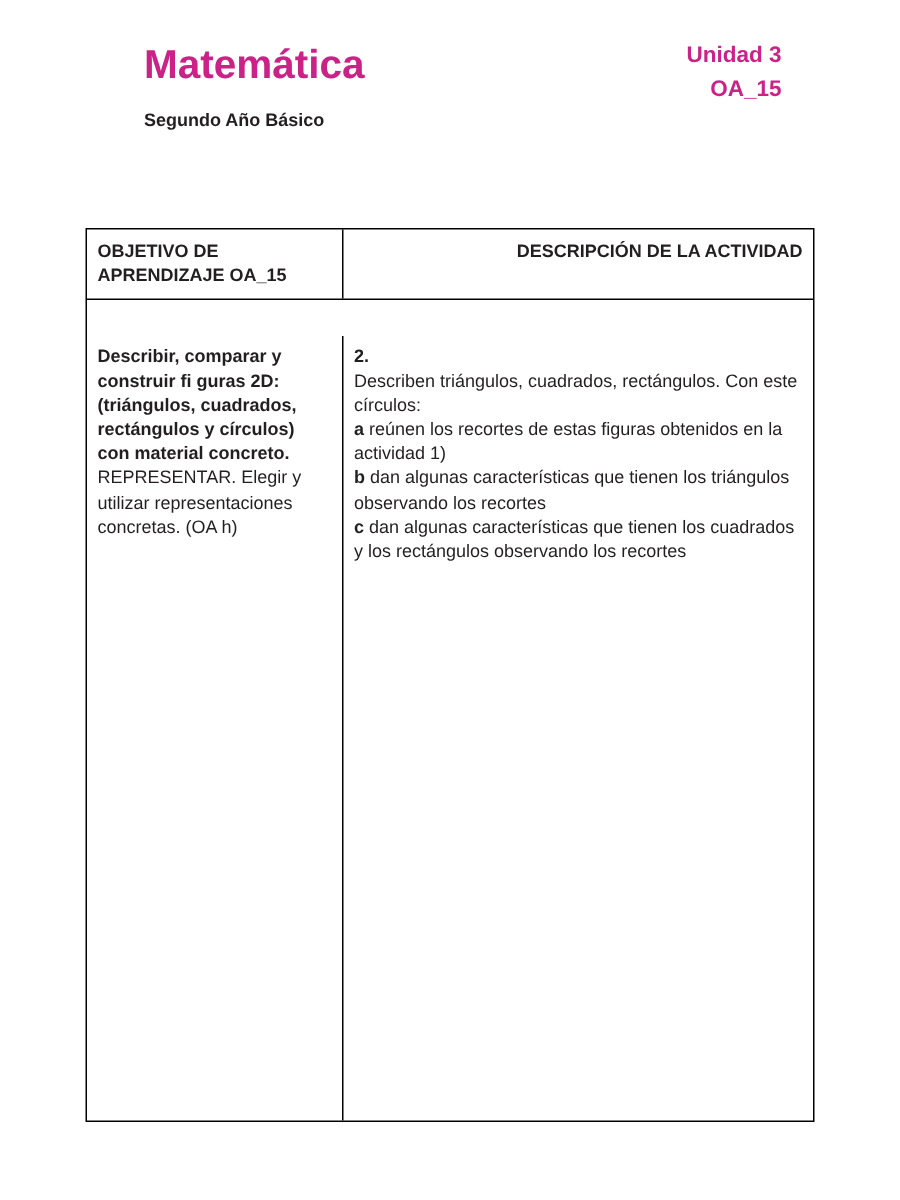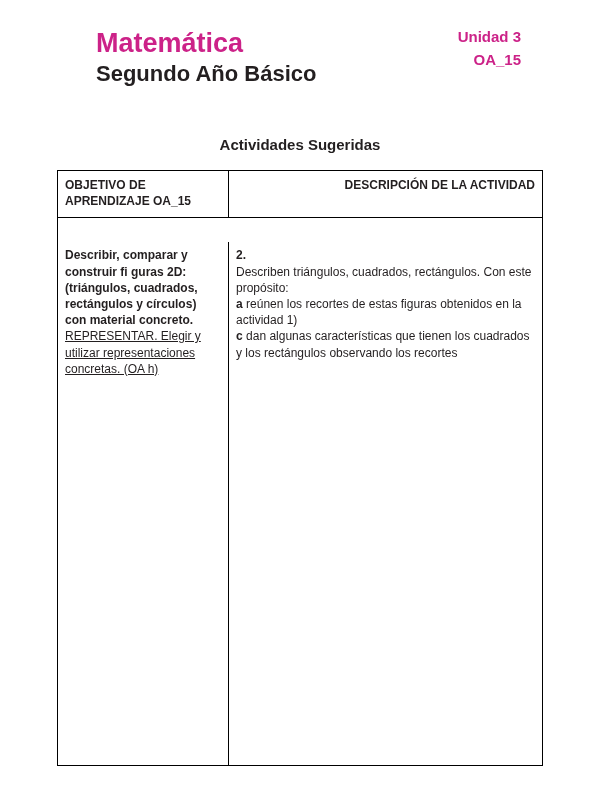--- a/index.html
+++ b/index.html
@@ -7,92 +7,92 @@
   body{
     width:600px;height:800px;background:#ffffff;position:relative;
     font-family:"Liberation Sans", sans-serif;color:var(--ink);
     -webkit-font-smoothing:antialiased;
   }
   .page{position:absolute;inset:0;overflow:hidden;}
 
   
   .brand{position:absolute;left:96px;top:28px;}
   .brand-title{font-size:27px;font-weight:bold;color:var(--accent);line-height:1.15;}
-  .brand-sub{font-size:22px;font-weight:bold;color:var(--ink);margin-top:2px;}
+  .brand-sub{font-size:12px;font-weight:bold;color:var(--ink);margin-top:14px;}
   .unit-block{position:absolute;right:79px;top:25px;text-align:right;}
   .unit-line{font-size:15px;font-weight:bold;color:var(--accent);line-height:1.55;}
 
   
   .section-title{
     position:absolute;top:136px;left:0;width:100%;
     text-align:center;font-size:15px;font-weight:bold;margin:0;color:var(--ink);
   }
 
   
   .activity-table{
-    position:absolute;left:57px;top:170px;width:486px;height:596px;
+    position:absolute;left:57px;top:152px;width:486px;height:596px;
     border:1px solid #000;box-sizing:border-box;
     display:flex;flex-direction:column;
     font-size:12px;line-height:1.35;
   }
   .row{display:flex;flex-direction:row;}
   .row.head{border-bottom:1px solid #000;}
   .row.body{flex:1;margin-top:24px;}
   .cell{box-sizing:border-box;padding:5px 7px;}
   .cell.left{width:171px;border-right:1px solid #000;}
   .cell.right{flex:1;}
   .head .cell{font-weight:bold;font-size:12px;padding-top:6px;padding-bottom:8px;}
   .head .cell.right{text-align:right;}
 
   .cell p{margin:0;}
   .bold{font-weight:bold;}
   .objective-text{margin-top:2px;}
-  .represent-text{margin-top:58px;text-decoration:underline;}
+  .represent-text{margin-top:58px;}
   .activity-number{margin-top:2px;}
   .activity-intro{margin-top:10px;}
   .activity-item{margin-top:12px;}
   .item-letter{font-weight:bold;}
 </style>
 </head>
 <body>
 
 <div class="page">
 
   <div class="brand">
     <div class="brand-title">Matemática</div>
     <div class="brand-sub">Segundo Año Básico</div>
   </div>
 
   <div class="unit-block">
     <div class="unit-line">Unidad 3</div>
     <div class="unit-line">OA_15</div>
   </div>
 
-  <h1 class="section-title">Actividades Sugeridas</h1>
 
   <div class="activity-table">
 
     <div class="row head">
       <div class="cell left">OBJETIVO DE APRENDIZAJE OA_15</div>
       <div class="cell right">DESCRIPCIÓN DE LA ACTIVIDAD</div>
     </div>
 
     <div class="row body">
 
       <div class="cell left">
         <p class="bold objective-text">Describir, comparar y construir fi guras 2D: (triángulos, cuadrados, rectángulos y círculos) con material concreto.</p>
         <p class="represent-text">REPRESENTAR. Elegir y utilizar representaciones concretas. (OA h)</p>
       </div>
 
       <div class="cell right">
         <p class="bold activity-number">2.</p>
-        <p class="activity-intro">Describen triángulos, cuadrados, rectángulos. Con este propósito:</p>
+        <p class="activity-intro">Describen triángulos, cuadrados, rectángulos. Con este círculos:</p>
 
         <p class="activity-item"><span class="item-letter">a</span> <span>reúnen los recortes de estas figuras obtenidos en la actividad 1)</span></p>
 
+        <p class="activity-item"><span class="item-letter">b</span> <span>dan algunas características que tienen los triángulos observando los recortes</span></p>
 
         <p class="activity-item"><span class="item-letter">c</span> <span>dan algunas características que tienen los cuadrados y los rectángulos observando los recortes</span></p>
       </div>
 
     </div>
   </div>
 
 </div>
 
 </body></html>

